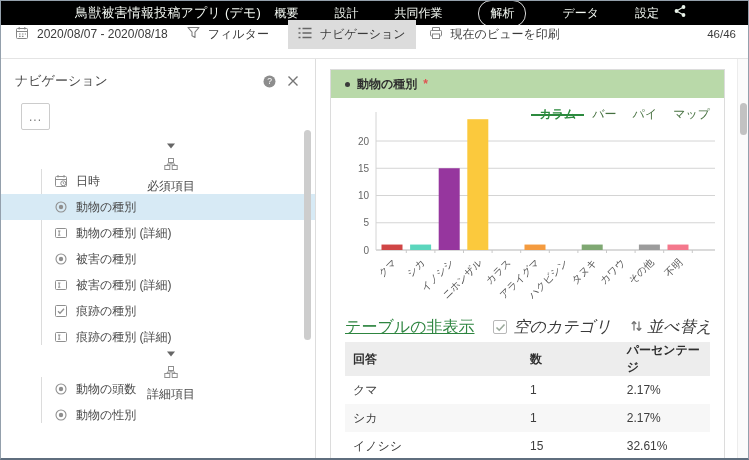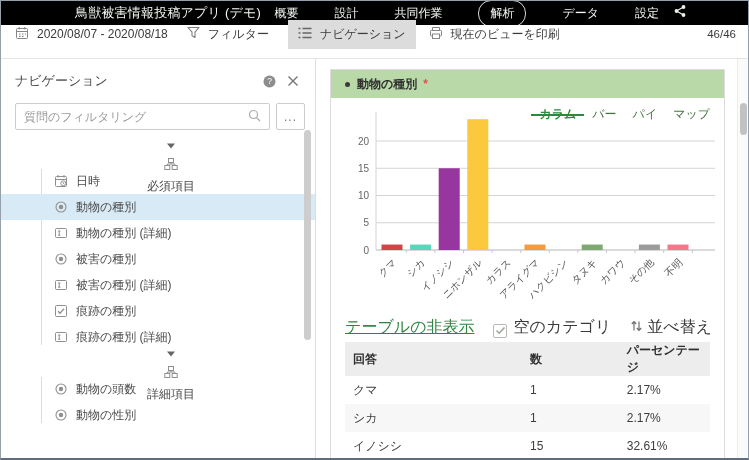--- a/index.html
+++ b/index.html
@@ -53,21 +53,21 @@
   .card-header { height: 28px; background: #b9d9a9; display: flex; align-items: center; padding-left: 14px; }
   .q-bullet { width: 5px; height: 5px; border-radius: 50%; background: #3a3a3a; margin-right: 7px; flex: none; }
   .q-label { font-size: 12px; font-weight: bold; color: #2f2f2f; }
   .q-required { color: #e05252; font-size: 12px; margin-left: 6px; font-weight: bold; }
   .tabs { margin-left: auto; display: flex; height: 100%; align-items: stretch; margin-right: 6px; }
   .tab { display: flex; align-items: center; padding: 0 8px; font-size: 12px; color: #45703f; cursor: pointer; border-bottom: 2px solid transparent; margin-top: 44px; }
   .tab.active { color: #2c8a3e; font-weight: bold; border-bottom-color: #2c8a3e; }
   .chart-wrap { height: 214px; position: relative; }
   .table-controls { display: flex; align-items: center; padding: 5px 12px 5px 14px; font-size: 16px; color: #3a3a3a; height: 30px; }
   .toggle-link { color: #2e8540; text-decoration: underline; cursor: pointer; }
-  .controls-right { margin-left: auto; display: flex; align-items: flex-end; gap: 6px; }
+  .controls-right { margin-left: auto; display: flex; align-items: center; gap: 6px; font-style: italic; }
   .checkbox { width: 14px; height: 14px; border: 1px solid #b8b8b8; border-radius: 2px; display: flex; align-items: center; justify-content: center; cursor: pointer; background: #fff; }
   .sort-wrap { display: flex; align-items: center; gap: 4px; margin-left: 13px; cursor: pointer; }
   .data-table { width: calc(100% - 28px); margin: 0 14px; border-collapse: collapse; font-size: 12px; color: #3d3d3d; table-layout: fixed; }
   .data-table th { background: #ededed; font-weight: bold; text-align: left; height: 28px; padding-left: 8px; color: #2f2f2f; }
   .data-table td { height: 28px; padding-left: 8px; }
   .data-table tbody tr:nth-child(even) { background: #f7f7f7; }
   .data-table th:nth-child(1) { width: 48.5%; } .data-table th:nth-child(2) { width: 26.5%; } .data-table th:nth-child(3) { width: 25%; }
 
   .main-scrollbar { position: absolute; right: 0; top: 0; bottom: 0; width: 11px; background: #fbfbfb; border-left: 1px solid #ececec; }
   .main-scrollbar .thumb { position: absolute; top: 44px; left: 2px; width: 7px; height: 32px; background: #c2c2c2; border-radius: 4px; }
@@ -156,29 +156,20 @@
               <text x="6.5" y="9.3" text-anchor="middle" font-size="8.5" fill="#fff">?</text>
             </svg>
         </span>
         <span class="hicon">
           <svg width="12" height="12" viewBox="0 0 12 12">
               <path d="M1.5 1.5 L10.5 10.5 M10.5 1.5 L1.5 10.5" stroke="#757575" stroke-width="1.4"></path>
             </svg>
         </span>
       </div>
       <div class="search-row">
-        <div class="search-box">
-          <input type="text" placeholder="質問のフィルタリング" style="">
-          <span>
-            <svg width="13" height="13" viewBox="0 0 13 13">
-                <circle cx="5.5" cy="5.5" r="4" fill="none" stroke="#ababab" stroke-width="1.2"></circle>
-                <path d="M8.5 8.5 L12 12" stroke="#ababab" stroke-width="1.2"></path>
-              </svg>
-          </span>
-        </div>
         <div class="more-btn">...</div>
       </div>
       <div class="tree">
           <div class="tree-section-row">
             <span class="caret">
               <svg width="8" height="8" viewBox="0 0 8 8">
                 <path d="M0 1.5 L8 1.5 L4 6.5 Z" fill="#666"></path>
               </svg>
             </span>
             <span class="t-icon">

